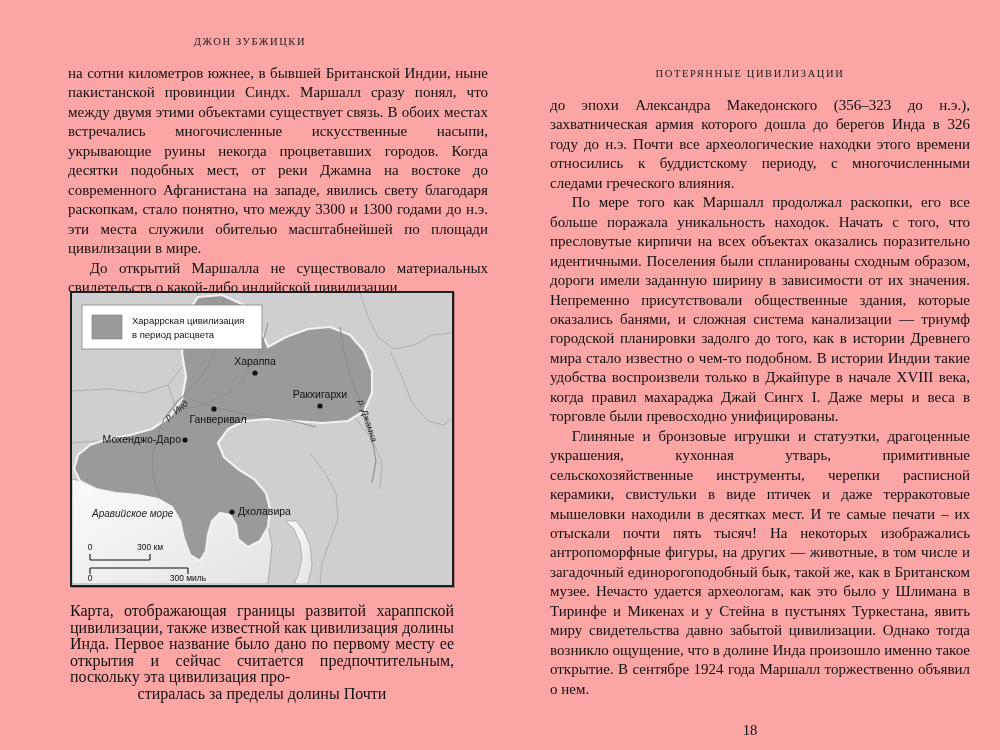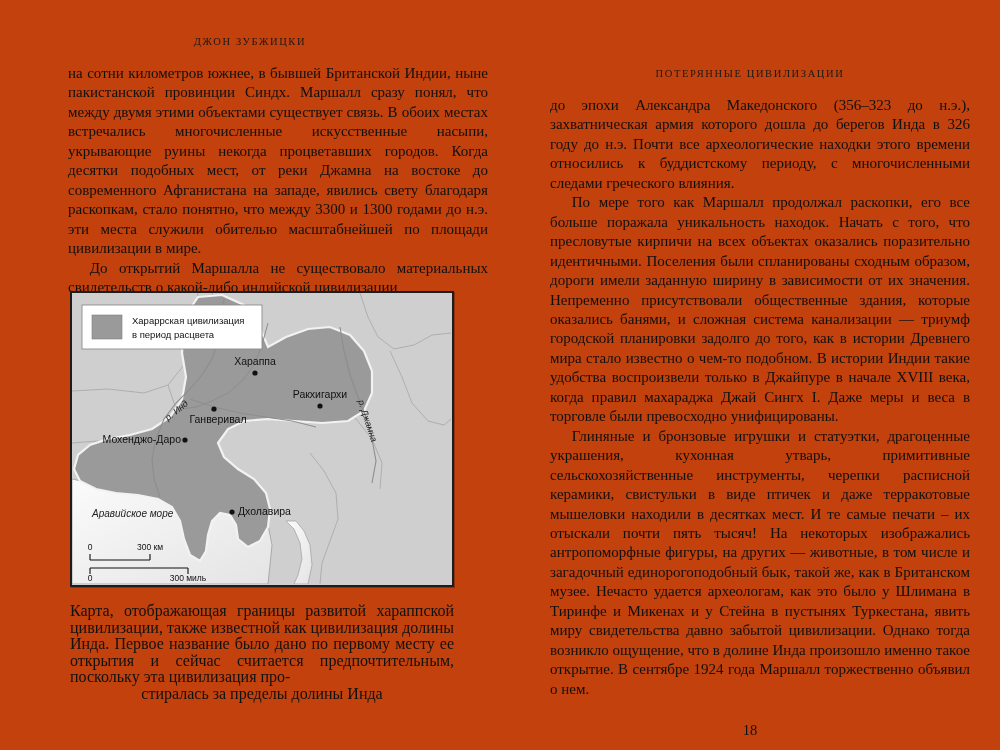--- a/index.html
+++ b/index.html
@@ -11,21 +11,21 @@
     width: 1000px;
     height: 750px;
     font-family: "Liberation Serif", "DejaVu Serif", serif;
     color: #000000;
     overflow: hidden;
   }
   .spread {
     position: relative;
     width: 1000px;
     height: 750px;
-    background: #c2410c;
+    background: #fca5a5;
   }
   .page {
     position: absolute;
     top: 0;
     height: 750px;
     width: 500px;
   }
   .page-left  { left: 0; }
   .page-right { left: 500px; margin-top: 32px; }
 
@@ -204,21 +204,21 @@
             <rect x="10" y="12" width="180" height="44" fill="#ffffff" stroke="#8c8c8c" stroke-width="0.9"></rect>
             <rect x="20" y="22" width="30" height="24" fill="#9a9a9a" stroke="#7d7d7d" stroke-width="0.6"></rect>
             <text x="60" y="31" font-family="Liberation Sans, sans-serif" font-size="9.5" fill="#111">Харappская цивилизация</text>
             <text x="60" y="45" font-family="Liberation Sans, sans-serif" font-size="9.5" fill="#111">в период расцвета</text>
           </g>
         </svg>
       </div>
 
       <div class="caption">
         <span>Карта, отображающая границы развитой харапп­ской цивилизации, также известной как цивилизация долины Инда. Первое название было дано по первому месту ее открытия и сейчас считается предпочтительным, поскольку эта цивилизация про-</span>
-        <span class="last">стиралась за пределы долины Инда</span>
+        <span class="last">стиралась за пределы долины Почти</span>
       </div>
     </div>
 
   </div>
 
   <div class="page page-right">
 
     <div class="running-head">ПОТЕРЯННЫЕ ЦИВИЛИЗАЦИИ</div>
 
     <div class="textcol" style="top:64px;">

